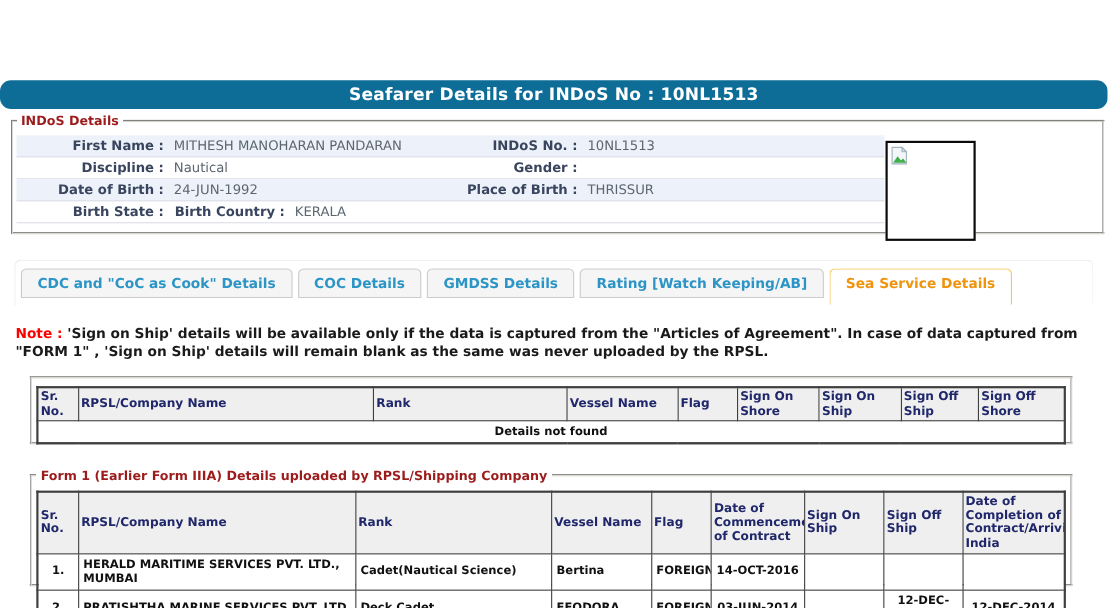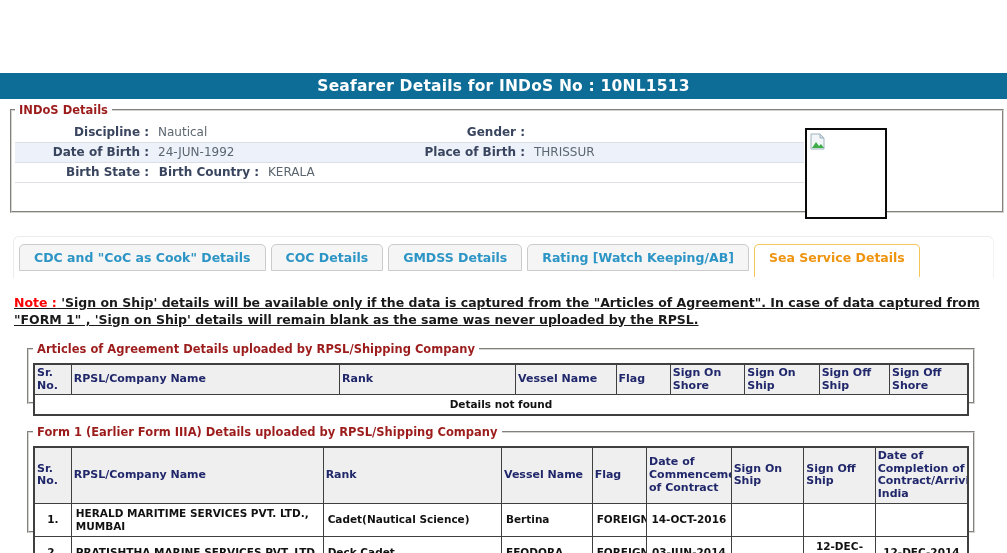--- a/index.html
+++ b/index.html
@@ -8,21 +8,21 @@
     width:1007px; height:553px; overflow:hidden; position:relative;
     font-family:"DejaVu Sans","Liberation Sans",sans-serif;
     -webkit-font-smoothing:antialiased;
   }
   .page { width:1007px; height:553px; position:relative; }
 
   
   .title-bar {
     position:absolute; left:0; top:73px; width:1007px; height:26px;
     background:#0d6d97; color:#ffffff; font-weight:bold; font-size:15.5px;
-    text-align:center; line-height:26px; letter-spacing:.2px;
+    text-align:center; line-height:26px; letter-spacing:.2px;border-radius:10px;
   }
 
   
   fieldset { border:2px groove #d6d4d0; background:#fff; }
   legend { font-weight:bold; color:#9c1c1c; padding:0 4px; margin-left:0; }
 
   .indos-fs {
     position:absolute; left:10px; top:103px; width:994px; height:110px; padding:6px 3px 4px 3px;
   }
   .indos-fs legend { font-size:11.5px; }
@@ -56,21 +56,21 @@
     padding:6px 14px 6px 14px; cursor:pointer; white-space:nowrap;
   }
   .tab.active {
     background:#ffffff; border:1px solid #f3c75c; border-bottom:none;
     color:#ef940e; padding-bottom:13px;
   }
 
   
   .note {
     position:absolute; left:14px; top:295px; width:982px;
-    font-size:12.5px; font-weight:bold; color:#1a1a1a; line-height:1.32;text-decoration:underline;
+    font-size:12.5px; font-weight:bold; color:#1a1a1a; line-height:1.32;
   }
   .note-prefix { color:#ff0000; }
 
   
   .tbl-fs { position:absolute; left:27px; width:945px; padding:5px 4px 6px 4px; }
   .tbl-fs legend { font-size:11.5px; }
   .fs-articles { top:342px; height:62px; }
   .fs-form1   { top:425px; height:108px; }
 
   table.grid {
@@ -94,20 +94,26 @@
 <body>
 
 <div class="page">
 
   <div class="title-bar">Seafarer Details for INDoS No : 10NL1513</div>
 
   <fieldset class="indos-fs">
     <legend>INDoS Details</legend>
     <div class="indos-body">
       <div class="indos-rows" id="indos-rows">
+          <div class="indos-row alt">
+            <span class="lbl l1">First Name :</span>
+            <span class="val v1">MITHESH MANOHARAN PANDARAN</span>
+            <span class="lbl l2">INDoS No. :</span>
+            <span class="val v2">10NL1513</span>
+          </div>
           <div class="indos-row">
             <span class="lbl l1">Discipline :</span>
             <span class="val v1">Nautical</span>
             <span class="lbl l2">Gender :</span>
           </div>
           <div class="indos-row alt">
             <span class="lbl l1">Date of Birth :</span>
             <span class="val v1">24-JUN-1992</span>
             <span class="lbl l2">Place of Birth :</span>
             <span class="val v2">THRISSUR</span>
@@ -136,21 +142,20 @@
         <div class="tab">Rating [Watch Keeping/AB]</div>
         <div class="tab active">Sea Service Details</div>
       </div>
   </div>
 
   <div class="note">
     <span class="note-prefix">Note :</span><span> 'Sign on Ship' details will be available only if the data is captured from the "Articles of Agreement". In case of data captured from "FORM 1" , 'Sign on Ship' details will remain blank as the same was never uploaded by the RPSL.</span>
   </div>
 
   <fieldset class="tbl-fs fs-articles">
-    <legend>Articles of Agreement Details uploaded by RPSL/Shipping Company</legend>
     <table class="grid">
       <colgroup>
         <col style="width:37px">
           <col style="width:267px">
           <col style="width:175px">
           <col style="width:100px">
         <col style="width:54px">
           <col style="width:74px">
           <col style="width:74px">
           <col style="width:70px">

